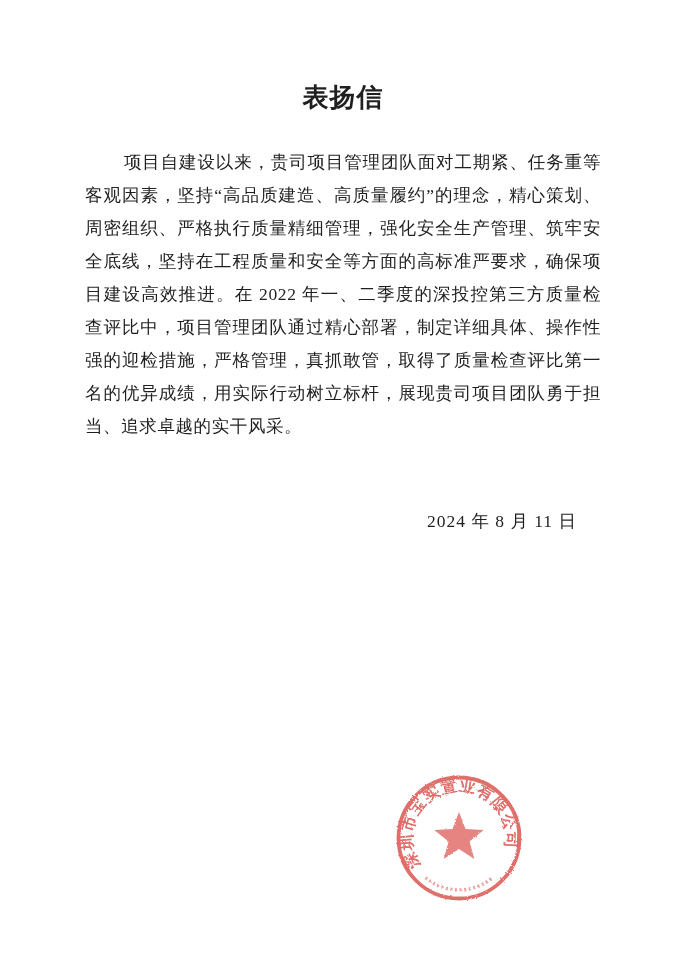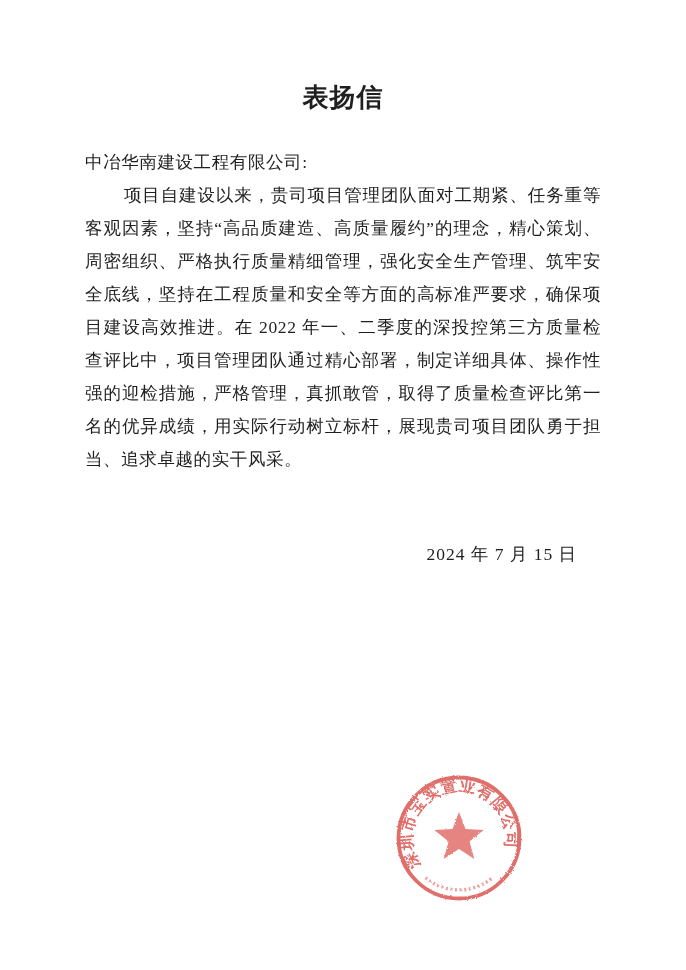--- a/index.html
+++ b/index.html
@@ -74,26 +74,25 @@
   }
 </style>
 </head>
 <body>
 
 <div class="page">
 
   <h1 class="title">表扬信</h1>
 
   <div class="content">
-    <p class="salutation">中冶华南建设工程有限公司:</p>
     <p class="para">项目自建设以来，贵司项目管理团队面对工期紧、任务重等客观因素，坚持“高品质建造、高质量履约”的理念，精心策划、周密组织、严格执行质量精细管理，强化安全生产管理、筑牢安全底线，坚持在工程质量和安全等方面的高标准严要求，确保项目建设高效推进。在 2022 年一、二季度的深投控第三方质量检查评比中，项目管理团队通过精心部署，制定详细具体、操作性强的迎检措施，严格管理，真抓敢管，取得了质量检查评比第一名的优异成绩，用实际行动树立标杆，展现贵司项目团队勇于担当、追求卓越的实干风采。</p>
 
     <div class="signature">
       <div class="sig-col">
-        <div class="sig-date">2024 年 7 月 15 日</div>
+        <div class="sig-date">2024 年 8 月 11 日</div>
       </div>
     </div>
   </div>
 
   <div class="stamp">
     <svg width="140" height="140" viewBox="0 0 140 140">
       <defs>
         <filter id="rough" x="-10%" y="-10%" width="120%" height="120%">
           <feTurbulence type="fractalNoise" baseFrequency="0.55" numOctaves="2" result="n"></feTurbulence>
           <feDisplacementMap in="SourceGraphic" in2="n" scale="2.6"></feDisplacementMap>

